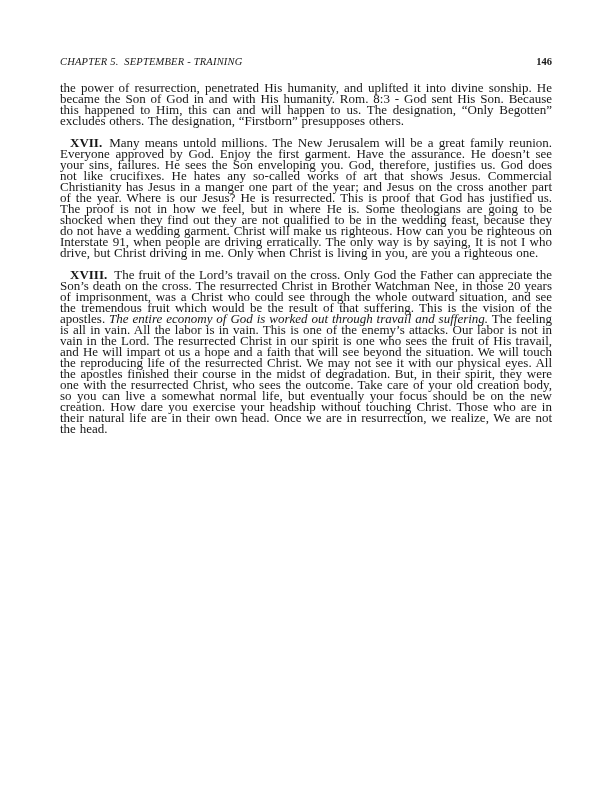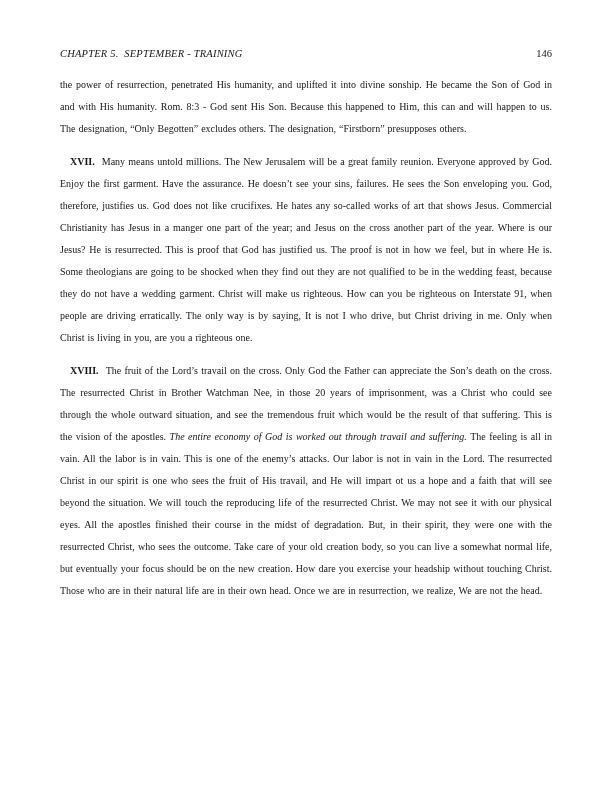--- a/index.html
+++ b/index.html
@@ -13,42 +13,43 @@
     height: 792px;
     background: #ffffff;
     color: #161616;
     font-family: "Liberation Serif", serif;
     overflow: hidden;
     box-sizing: border-box;
   }
   .content {
     position: absolute;
     left: 60px;
-    top: 48px;
+    top: 56px;
     width: 492px;
   }
   .running-header {
     display: flex;
     justify-content: space-between;
     align-items: baseline;
     font-size: 10.5px;
     line-height: 11px;
     margin-bottom: 15px;
   }
   .running-header .head-left {
     font-style: italic;
     white-space: pre;
     letter-spacing: 0.2px;
   }
   .running-header .head-right {
     font-style: normal;
+    font-weight: bold;
   }
   .body-text p {
-    font-size: 10px;
-    line-height: 22px;
+    font-size: 13px;
+    line-height: 11px;
     text-align: justify;
     margin: 0 0 11px 0;
     word-spacing: 0.5px;
   }
   .body-text p.indented {
     text-indent: 10px;
   }
   .section-label {
     font-weight: bold;
     margin-right: 7px;

